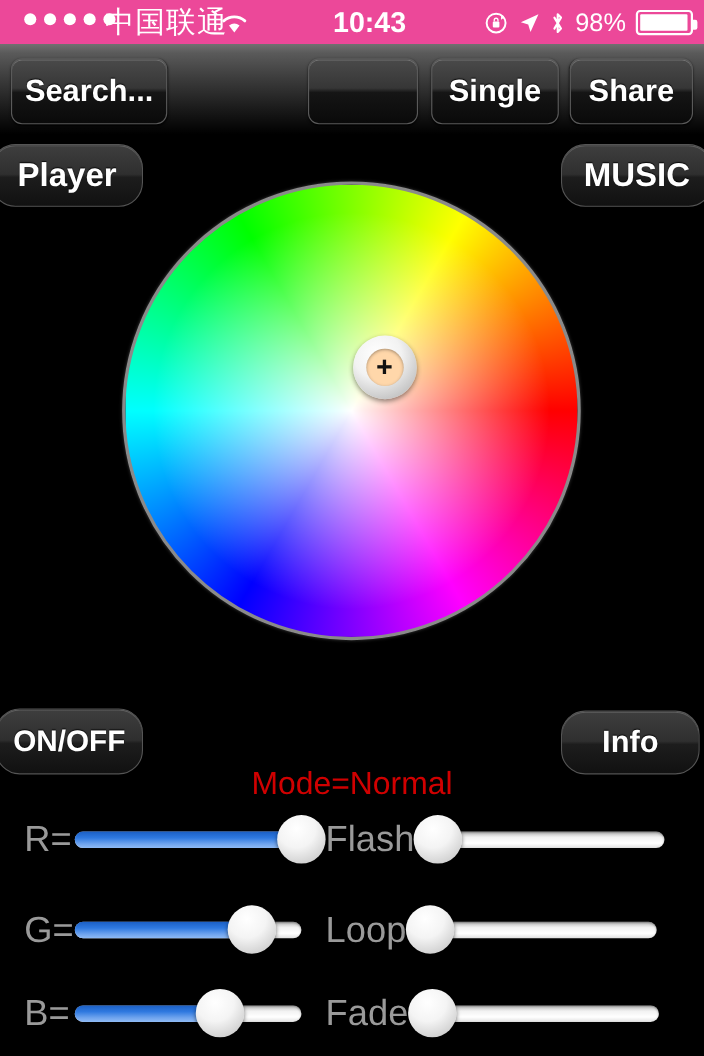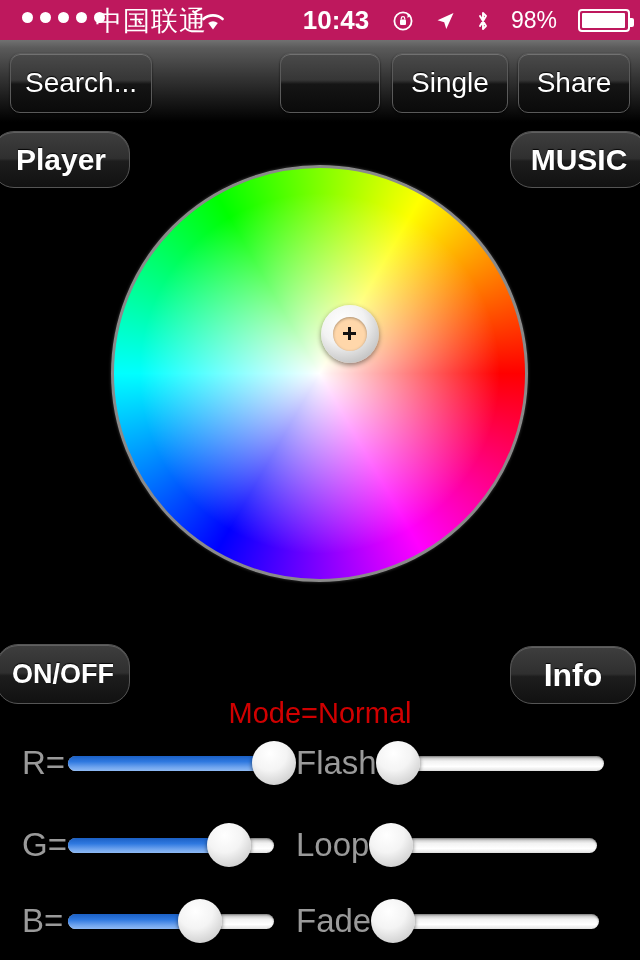--- a/index.html
+++ b/index.html
@@ -7,35 +7,35 @@
     width:640px; height:960px;
     background:#000;
     font-family:"Liberation Sans", sans-serif;
     overflow:hidden;
   }
   #app { position:relative; width:640px; height:960px; background:#000; }
 
   
   .statusbar {
     position:absolute; left:0; top:0; width:640px; height:40px;
-    background:#be185d; color:#fff;
+    background:#ec4899; color:#fff;
   }
   .sb-dots { position:absolute; left:22px; top:12px; display:flex; gap:7px; }
   .sb-dot { width:11px; height:11px; border-radius:50%; background:#fff; }
   .sb-carrier {
     position:absolute; left:95px; top:5px;
     font-size:27px; line-height:31px; color:#fff;
     font-family:"DejaVu Sans", sans-serif; letter-spacing:1px;
   }
   .sb-wifi { position:absolute; left:200px; top:11px; width:26px; height:20px; }
   .sb-time {
     position:absolute; left:16px; top:6px; width:640px; text-align:center;
     font-size:26px; font-weight:bold; line-height:29px; letter-spacing:0px;
   }
-  .sb-right { position:absolute; right:10px; top:8px; display:flex; align-items:center; gap:21px; }
+  .sb-right { position:absolute; right:10px; top:8px; display:flex; align-items:center; gap:9px; }
   .sb-rotlock { width:22px; height:22px; }
   .sb-loc { width:20px; height:20px; }
   .sb-bt { width:14px; height:22px; }
   .sb-pct { font-size:23px; line-height:25px; font-weight:normal; }
   .sb-batt {
     position:relative; width:52px; height:23px; border:2px solid #fff;
     border-radius:4px; padding:2px;
   }
   .sb-batt::after {
     content:""; position:absolute; right:-6px; top:7px; width:4px; height:9px;
@@ -49,21 +49,21 @@
     background:linear-gradient(to bottom,#717171 0%,#5a5a5a 10%,#3a3a3a 40%,#1a1a1a 72%,#000 100%);
   }
 
   
   .btn {
     position:absolute;
     background:linear-gradient(to bottom,#4a4a4a 0%,#363636 45%,#151515 52%,#0a0a0a 100%);
     border:1px solid #5a5a5a;
     border-radius:10px;
     color:#fff;
-    font-size:28px; font-weight:normal;
+    font-size:28px; font-weight:bold;
     display:flex; align-items:center; justify-content:center;
     box-shadow:inset 0 1px 0 rgba(255,255,255,0.22), 0 1px 2px rgba(0,0,0,0.8);
     text-shadow:0 -1px 1px rgba(0,0,0,0.9);
     cursor:pointer; user-select:none;
   }
   .btn-search { left:10px; top:53px; width:142px; height:60px; }
   .btn-blank  { left:280px; top:53px; width:100px; height:60px; }
   .btn-single { left:392px; top:53px; width:116px; height:60px; }
   .btn-share  { left:518px; top:53px; width:112px; height:60px; }
 
@@ -75,21 +75,21 @@
     color:#fff;
     font-size:30px; font-weight:bold;
     display:flex; align-items:center; justify-content:center;
     box-shadow:inset 0 1px 0 rgba(255,255,255,0.18), 0 1px 3px rgba(0,0,0,0.9);
     text-shadow:0 -1px 1px rgba(0,0,0,0.9);
     cursor:pointer; user-select:none;
   }
   .btn-player { left:-8px; top:131px; width:138px; height:57px; }
   .btn-music  { left:510px; top:131px; width:138px; height:57px; }
   .btn-onoff  { left:-4px; top:644px; width:134px; height:60px; font-size:27px; }
-  .btn-info   { left:510px; top:646px; width:126px; height:58px; font-size:32px; }
+  .btn-info   { left:510px; top:646px; width:126px; height:58px; font-size:28px; }
 
   
   .wheel-wrap {
     position:absolute; left:111px; top:165px; width:417px; height:417px;
   }
   .wheel {
     position:absolute; inset:0;
     border-radius:50%;
     border:3px solid #8a8a8a;
     background:

